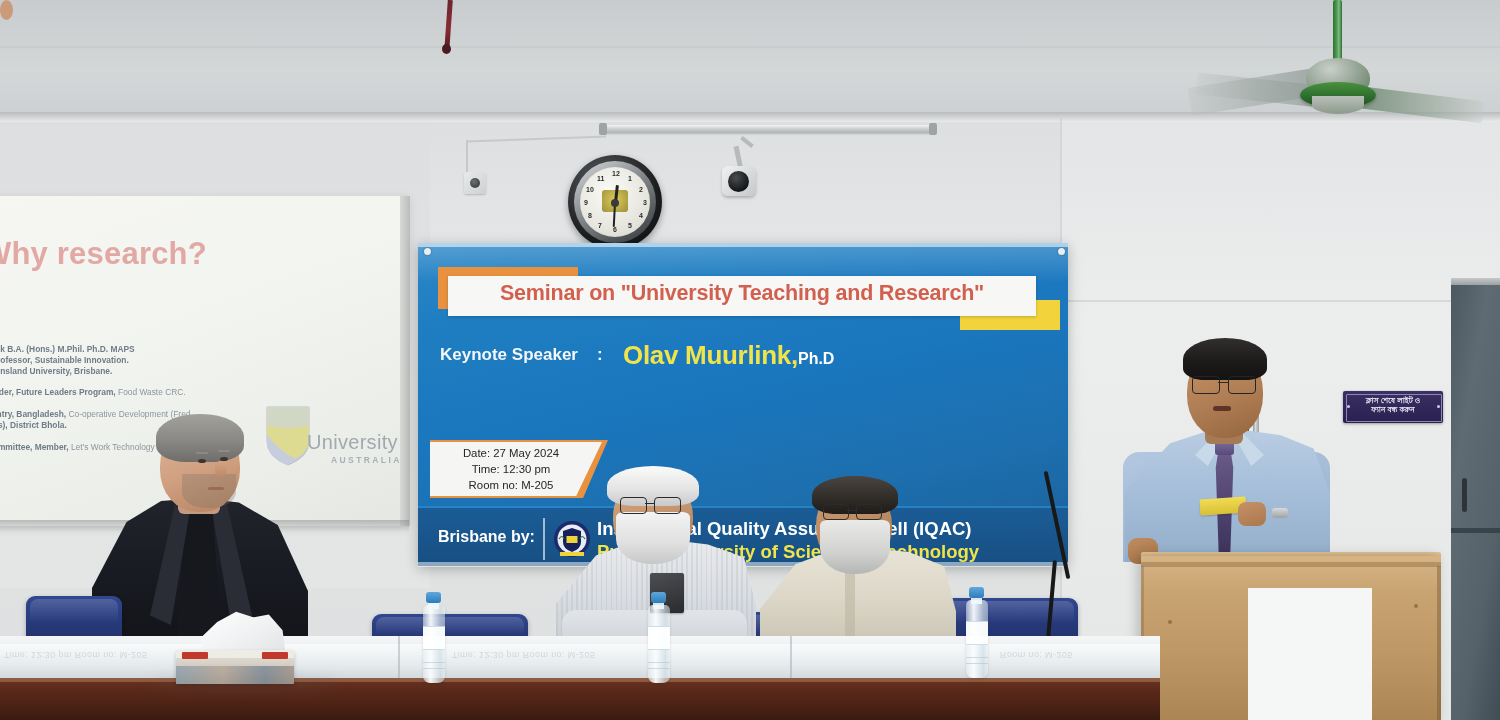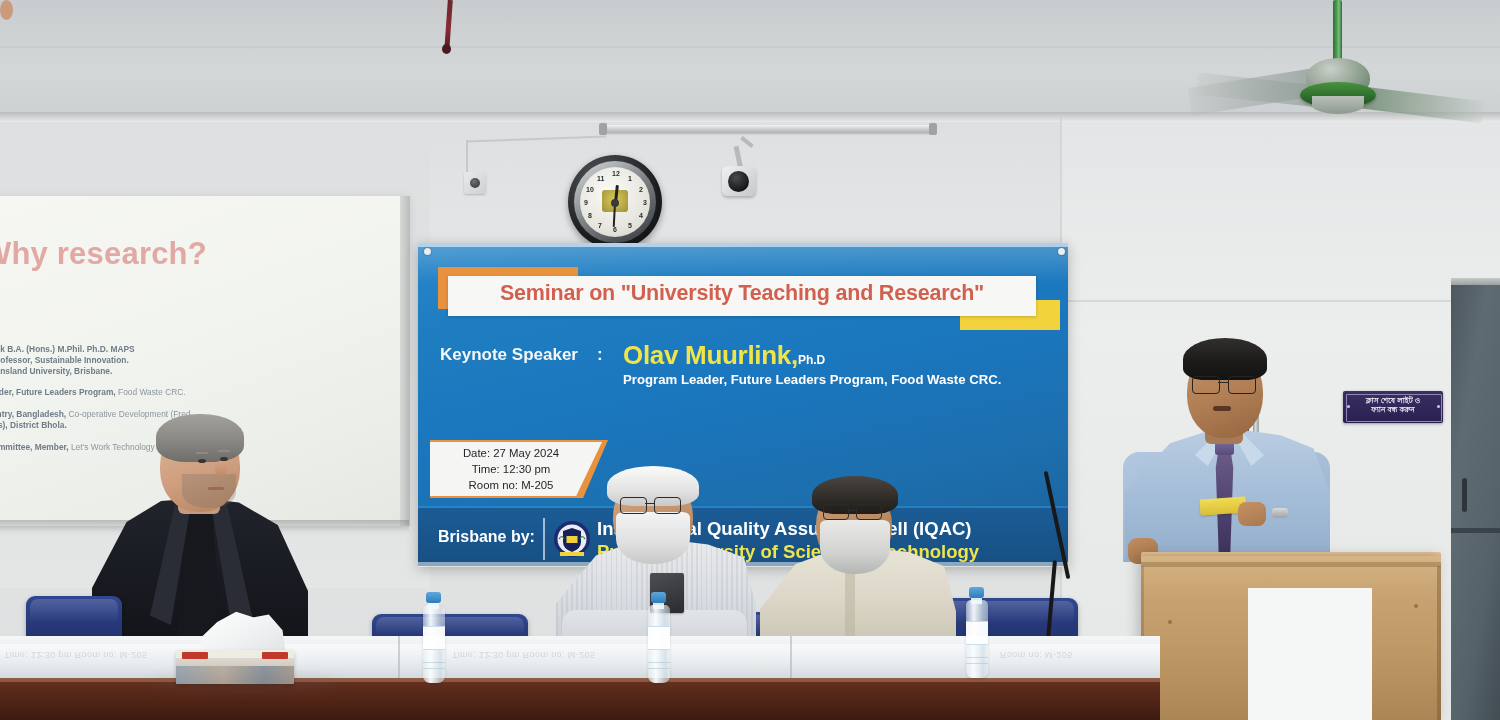--- a/index.html
+++ b/index.html
@@ -121,21 +121,21 @@
   .ttl-orange{position:absolute;left:438px;top:267px;width:140px;height:42px;background:#e8923f;}
   .ttl-yellow{position:absolute;left:960px;top:300px;width:100px;height:30px;background:#f2d33c;}
   .ttl-box{position:absolute;left:448px;top:276px;width:588px;height:40px;background:#f7f7f5;
         box-shadow:0 1px 3px rgba(0,0,0,.2);}
   .ttl-text{position:absolute;left:448px;top:281px;width:588px;text-align:center;
         font-size:21.5px;font-weight:bold;color:#d2604f;letter-spacing:-.2px;white-space:nowrap;}
 
   .kn-label{position:absolute;left:440px;top:345px;font-size:17px;font-weight:bold;color:#f4f6f7;}
   .kn-colon{position:absolute;left:597px;top:345px;font-size:17px;font-weight:bold;color:#f4f6f7;}
   .kn-name{position:absolute;left:623px;top:340px;font-size:26px;font-weight:bold;color:#f0e44a;letter-spacing:-.3px;}
-  .kn-phd{font-size:12px;color:#ffffff;font-weight:bold;letter-spacing:0;margin-top:20px;}
+  .kn-phd{font-size:16px;color:#ffffff;font-weight:bold;letter-spacing:0;margin-top:20px;}
   .kn-lines{position:absolute;left:623px;top:371px;width:430px;font-size:13.2px;line-height:1.33;
         color:#ffffff;font-weight:bold;}
 
   .dtl-wrap{position:absolute;left:430px;top:440px;width:178px;height:58px;}
   .dtl-orange{position:absolute;left:0;top:0;width:178px;height:58px;background:#e8923f;
         clip-path:polygon(0 0,100% 0,86% 100%,0 100%);}
   .dtl-white{position:absolute;left:0;top:2px;width:172px;height:54px;background:#f5f6f4;
         clip-path:polygon(0 0,100% 0,85% 100%,0 100%);}
   .dtl-text{position:absolute;left:6px;top:5px;width:150px;font-size:11.4px;line-height:1.42;
         color:#25272a;text-align:center;padding-right:8px;}
@@ -407,20 +407,30 @@
     <div class="ln"><span class="b">al Queensland University, Brisbane.</span><span></span></div>
     <div class="slide-gap"></div>
     <div class="ln"><span class="b">am Leader, Future Leaders Program,</span><span> Food Waste CRC.</span></div>
     <div class="slide-gap"></div>
     <div class="ln"><span class="b">of Country, Bangladesh,</span><span> Co-operative Development (Fred</span></div>
     <div class="ln"><span class="b">Schools), District Bhola.</span><span></span></div>
     <div class="slide-gap"></div>
     <div class="ln"><span class="b">tive Committee, Member,</span><span> Let's Work Technology</span></div>
   </div>
 
+  <div class="cqu">
+    <svg class="cqu-shield" viewBox="0 0 46 62">
+      <path d="M2 2 H44 V36 Q44 52 23 60 Q2 52 2 36 Z" fill="#c7cbd6" stroke="#b6bac6" stroke-width="1"></path>
+      <path d="M2 2 H44 V20 Q24 26 2 20 Z" fill="#cfd6c2"></path>
+      <path d="M2 20 Q24 26 44 20 V36 Q44 46 30 54 Q12 44 2 30 Z" fill="#dcd98a"></path>
+      <path d="M2 30 Q12 44 30 54 Q23 60 23 60 Q2 52 2 36 Z" fill="#c3cbdd"></path>
+    </svg>
+    <div class="cqu-word">University</div>
+    <div class="cqu-sub">AUSTRALIA</div>
+  </div>
 
   <div class="banner"></div>
   <div class="banner-sheen"></div>
   <div class="banner-botline"></div>
   <div class="banner-bot"></div>
   <div class="banner-hem-t"></div>
   <div class="banner-hem-b"></div>
   <div class="grommet" style="left:424px;top:248px;"></div>
   <div class="grommet" style="left:1058px;top:248px;"></div>
 
@@ -428,21 +438,20 @@
   <div class="ttl-yellow"></div>
   <div class="ttl-box"></div>
   <div class="ttl-text">Seminar on "University Teaching and Research"</div>
 
   <div class="kn-label">Keynote Speaker</div>
   <div class="kn-colon">:</div>
   <div class="kn-name">
     <span>Olav Muurlink,</span><span class="kn-phd">Ph.D</span>
   </div>
   <div class="kn-lines">
-    <div>Program Leader, Future Leaders Program, Food Waste CRC.</div>
   </div>
 
   <div class="dtl-wrap">
     <div class="dtl-orange"></div>
     <div class="dtl-white"></div>
     <div class="dtl-text">
       <div>Date: 27 May 2024</div>
       <div>Time: 12:30 pm</div>
       <div>Room no: M-205</div>
     </div>

